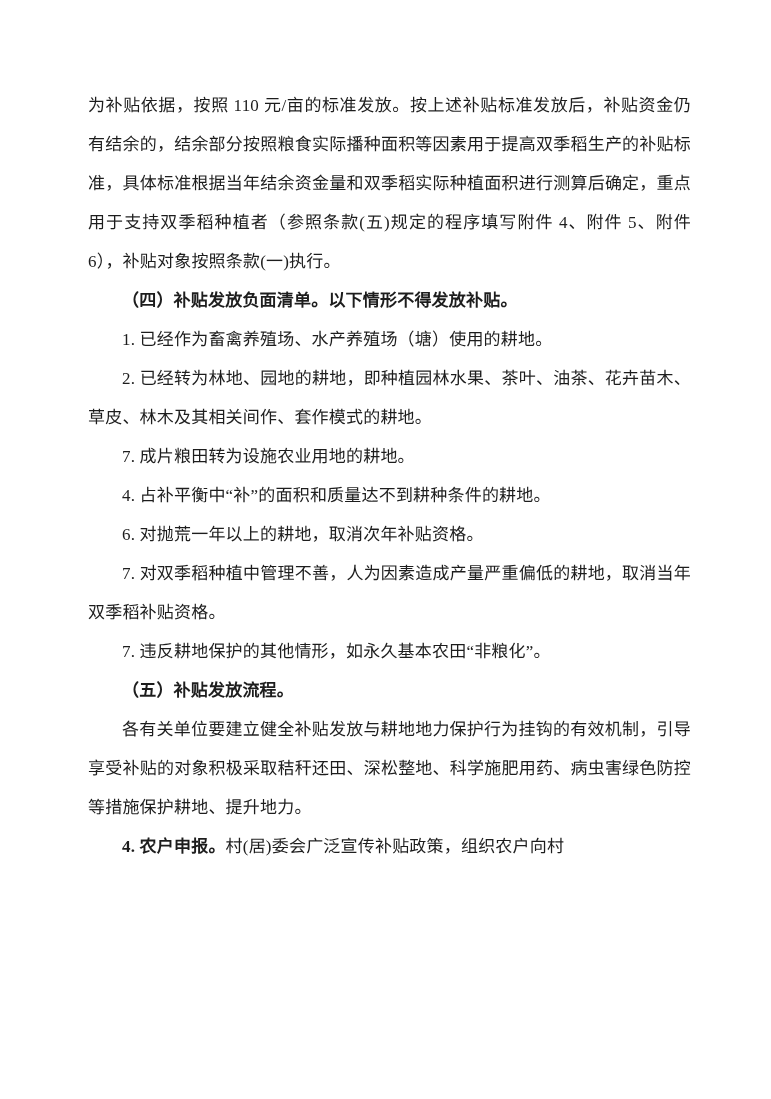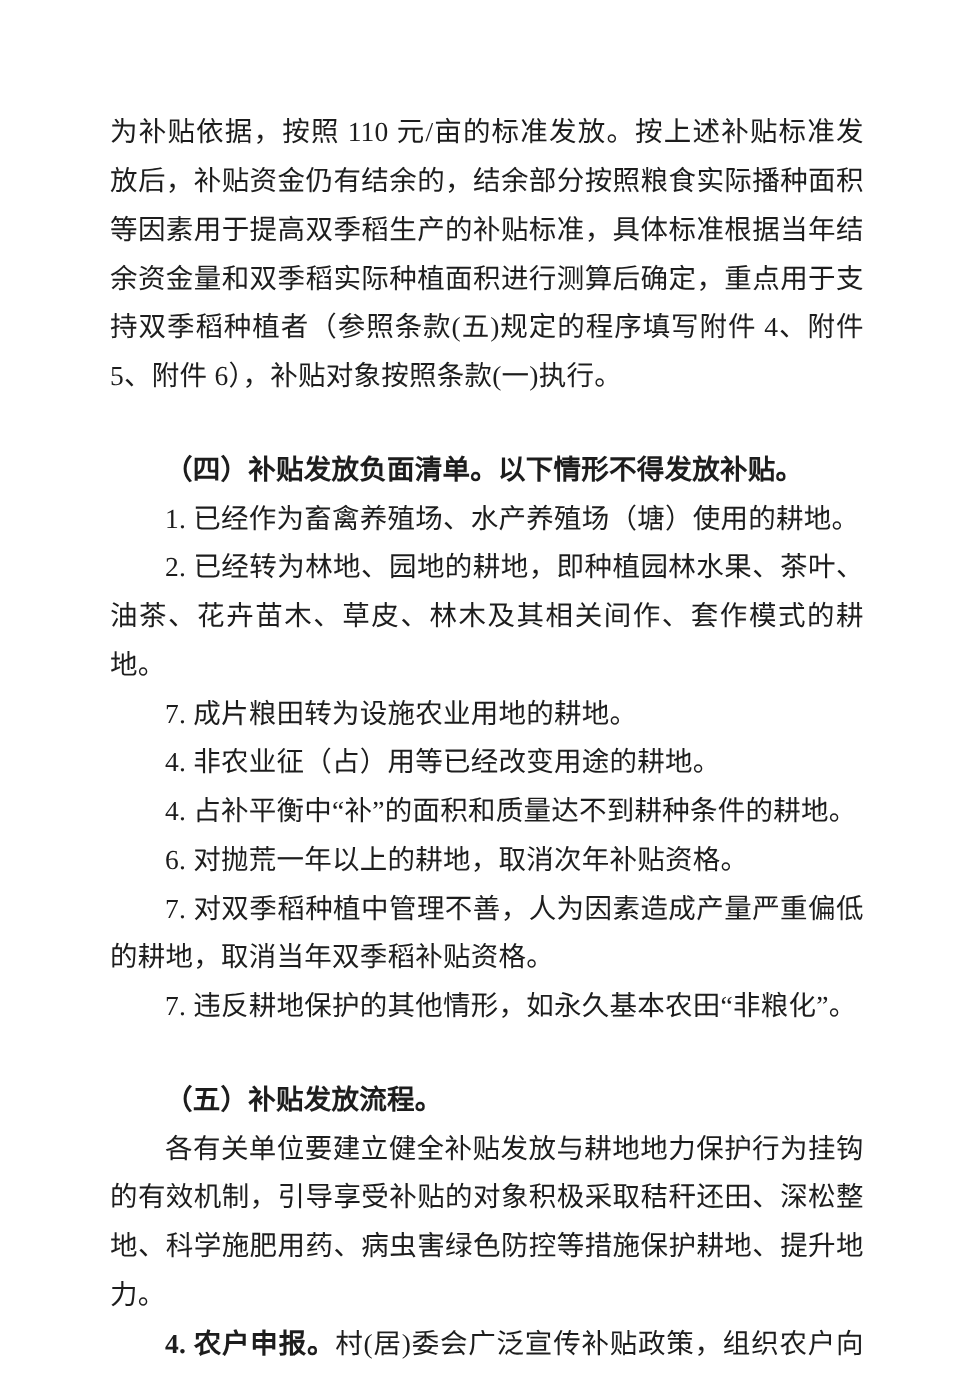--- a/index.html
+++ b/index.html
@@ -17,53 +17,51 @@
   }
   .doc-content {
     box-sizing: border-box;
     padding: 86px 80px 0 88px; 
     width: 771px;
   }
   .para {
     margin: 0;
     padding: 0;
     font-family: "Liberation Serif", "DejaVu Serif", serif;
-    font-size: 22px;
+    font-size: 17px;
     line-height: 39px;
     color: #1d1d1d;
     text-align: justify;
     text-justify: inter-character;
     letter-spacing: 0.2px;
     word-break: break-all;
   }
   .indent {
     text-indent: 2em;
   }
   .bold {
     font-weight: bold;
-    margin-top: 36px;
   }
 </style>
 </head>
 <body>
 
 <div class="page">
   <div class="doc-content">
 
     <p class="para">为补贴依据，按照 110 元/亩的标准发放。按上述补贴标准发放后，补贴资金仍有结余的，结余部分按照粮食实际播种面积等因素用于提高双季稻生产的补贴标准，具体标准根据当年结余资金量和双季稻实际种植面积进行测算后确定，重点用于支持双季稻种植者（参照条款(五)规定的程序填写附件 4、附件 5、附件 6），补贴对象按照条款(一)执行。</p>
 
     <p class="para indent bold">（四）补贴发放负面清单。以下情形不得发放补贴。</p>
 
     <p class="para indent">1. 已经作为畜禽养殖场、水产养殖场（塘）使用的耕地。</p>
 
     <p class="para indent">2. 已经转为林地、园地的耕地，即种植园林水果、茶叶、油茶、花卉苗木、草皮、林木及其相关间作、套作模式的耕地。</p>
 
     <p class="para indent">7. 成片粮田转为设施农业用地的耕地。</p>
 
-    <p class="para indent">4. 非农业征（占）用等已经改变用途的耕地。</p>
 
     <p class="para indent">4. 占补平衡中“补”的面积和质量达不到耕种条件的耕地。</p>
 
     <p class="para indent">6. 对抛荒一年以上的耕地，取消次年补贴资格。</p>
 
     <p class="para indent">7. 对双季稻种植中管理不善，人为因素造成产量严重偏低的耕地，取消当年双季稻补贴资格。</p>
 
     <p class="para indent">7. 违反耕地保护的其他情形，如永久基本农田“非粮化”。</p>
 
     <p class="para indent bold">（五）补贴发放流程。</p>

